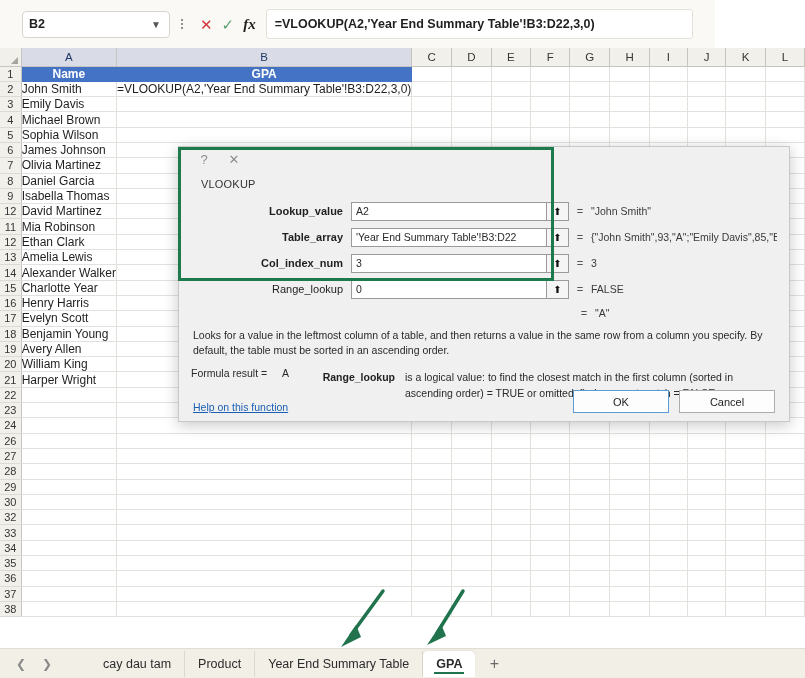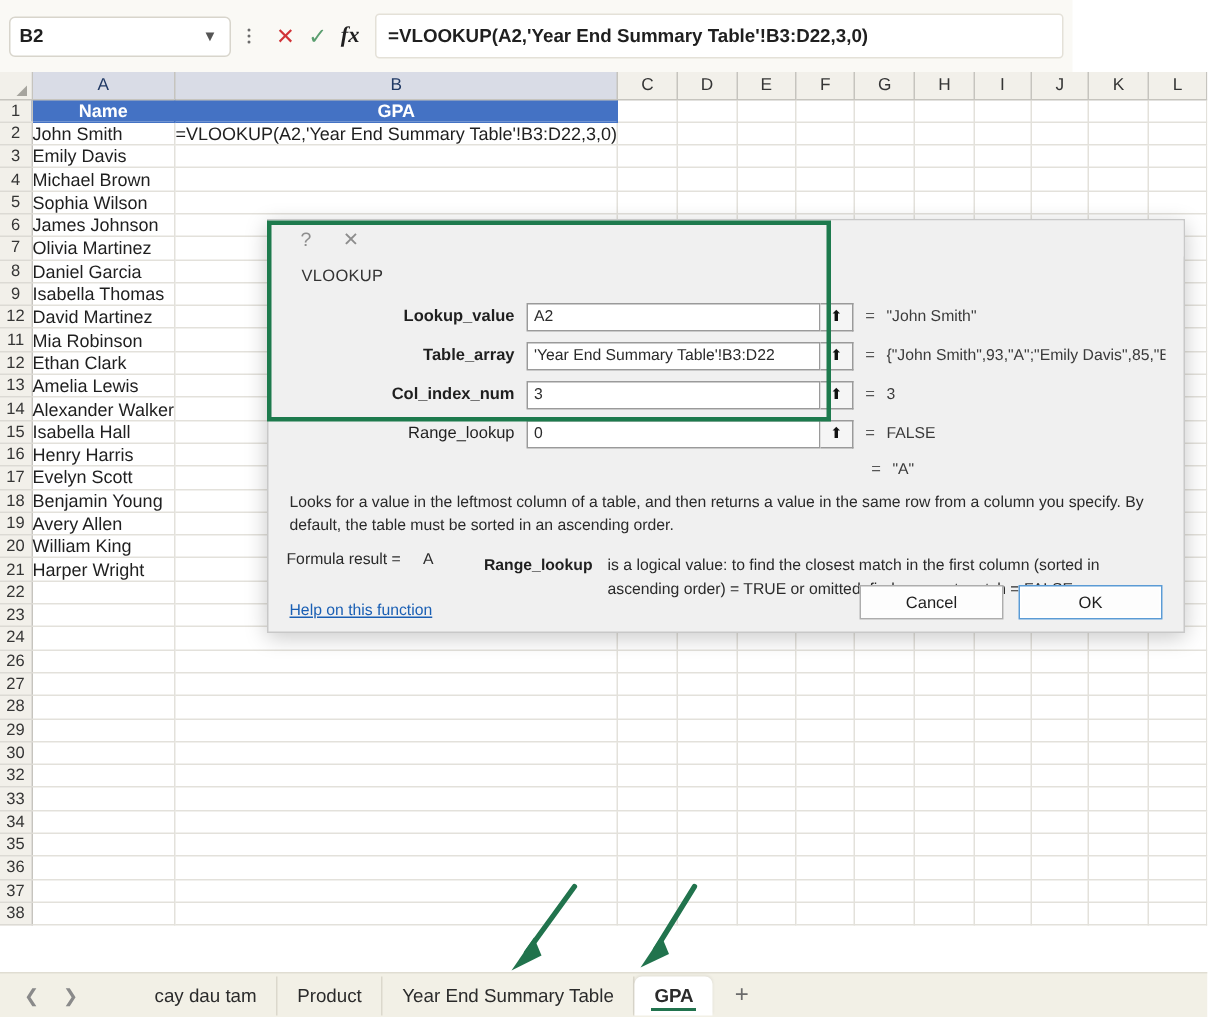--- a/index.html
+++ b/index.html
@@ -16,21 +16,21 @@
     width: 805px; height: 678px;
     background: #ffffff;
   }
 
   
   .formula-strip {
     position: absolute; left: 0; top: 0;
     width: 715px; height: 48px;
     background: #faf9f5;
     display: flex; align-items: center;
-    padding: 0 6px;
+    padding: 0 22px;
   }
   .namebox {
     width: 148px; height: 27px;
     background: #ffffff;
     border: 1px solid #d8d5cc;
     border-radius: 4px;
     display: flex; align-items: center;
     padding: 0 6px;
     font-size: 12.5px; color: #1f1f1f;
     font-weight: 700;
@@ -530,21 +530,21 @@
             <td class="cell" style="width: 57px;"></td>
             <td class="cell" style="width: 57px;"></td>
             <td class="cell" style="width: 57px;"></td>
             <td class="cell" style="width: 57px;"></td>
             <td class="cell" style="width: 57px;"></td>
             <td class="cell" style="width: 57px;"></td>
             <td class="cell" style="width: 57px;"></td>
           </tr>
           <tr>
             <td class="row-head">15</td>
-            <td class="cell" style="width: 80px;">Isabella Hall</td>
+            <td class="cell" style="width: 80px;">Charlotte Year</td>
             <td class="cell" style="width: 116px;"></td>
             <td class="cell" style="width: 57px;"></td>
             <td class="cell" style="width: 57px;"></td>
             <td class="cell" style="width: 57px;"></td>
             <td class="cell" style="width: 57px;"></td>
             <td class="cell" style="width: 57px;"></td>
             <td class="cell" style="width: 57px;"></td>
             <td class="cell" style="width: 57px;"></td>
             <td class="cell" style="width: 57px;"></td>
             <td class="cell" style="width: 57px;"></td>
@@ -916,22 +916,22 @@
         <span class="arg-desc-label">Range_lookup</span>
         <span class="arg-desc-text">is a logical value: to find the closest match in the first column (sorted in ascending order) = TRUE or omitted; find an exact match = FALSE.</span>
       </div>
     </div>
     <div class="formula-result">
       <span>Formula result  =</span>
       <span class="fr-val">A</span>
     </div>
     <div class="dlg-footer">
       <span class="help-link">Help on this function</span>
+      <div class="btn primary">OK</div>
       <div class="btn">Cancel</div>
-      <div class="btn primary">OK</div>
     </div>
   </div>
 
   <div class="green-box"></div>
 
   <svg class="arrow-svg" style="left:335px; top:585px;" width="60" height="70" viewBox="0 0 60 70">
     <line x1="48" y1="6" x2="16" y2="50" stroke="#21734d" stroke-width="3.5" stroke-linecap="round"></line>
     <polygon points="6,62 21,40 26,52" fill="#21734d"></polygon>
   </svg>
   <svg class="arrow-svg" style="left:415px; top:585px;" width="60" height="70" viewBox="0 0 60 70">

